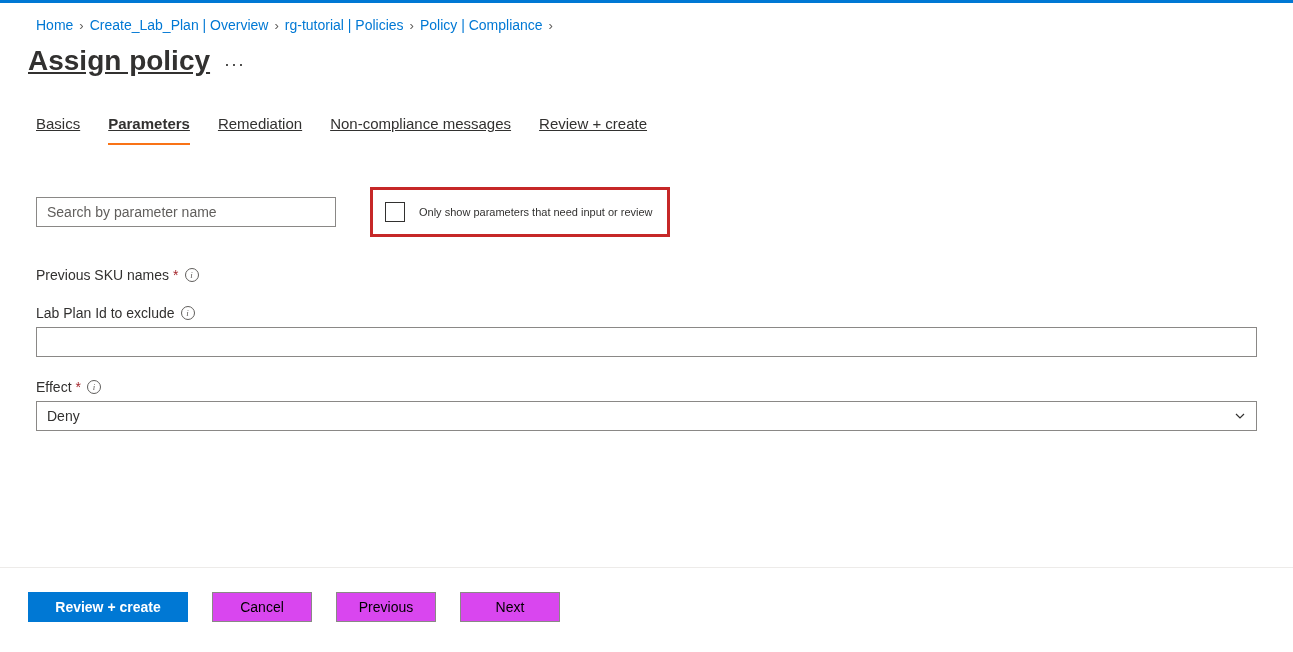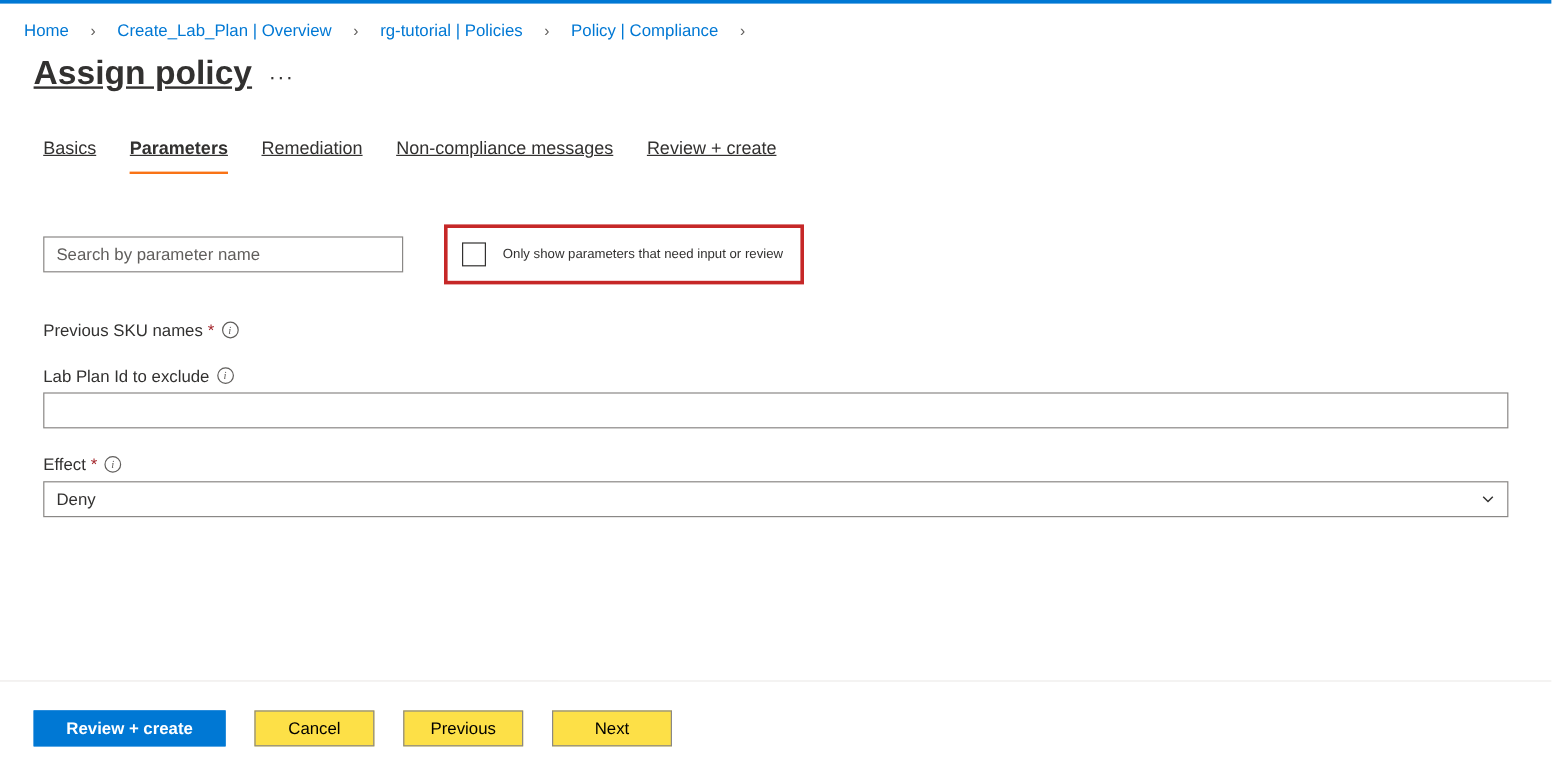--- a/index.html
+++ b/index.html
@@ -15,25 +15,25 @@
       width: 1293px;
       height: 652px;
       position: relative;
     }
     .top-accent {
       height: 3px;
       background: #0078d4;
       width: 100%;
     }
     .breadcrumb {
-      padding: 14px 28px 8px 20px;
-      font-size: 14px;
-      display: flex;
-      align-items: center;
-      gap: 18px;
+      padding: 14px 28px 8px 36px;
+      font-size: 14px;
+      display: flex;
+      align-items: center;
+      gap: 6px;
       color: #0078d4;
     }
     .breadcrumb-item {
       color: #0078d4;
       text-decoration: none;
       cursor: pointer;
     }
     .breadcrumb-sep {
       color: #605e5c;
       font-size: 13px;
@@ -187,21 +187,21 @@
       background:#fff;
       border-top:1px solid #edebe9;
     }
     .btn {
       min-width: 100px;
       height: 30px;
       padding: 0 16px;
       font-size: 14px;
       font-family: inherit;
       border: 1px solid #8a8886;
-      background: #fde047;
+      background: #d946ef;
       cursor: pointer;
       text-align: center;
     }
     .btn-primary {
       background: #0078d4;
       border-color: #0078d4;
       color: #fff;
       font-weight: 600;
       min-width: 160px;
     }

